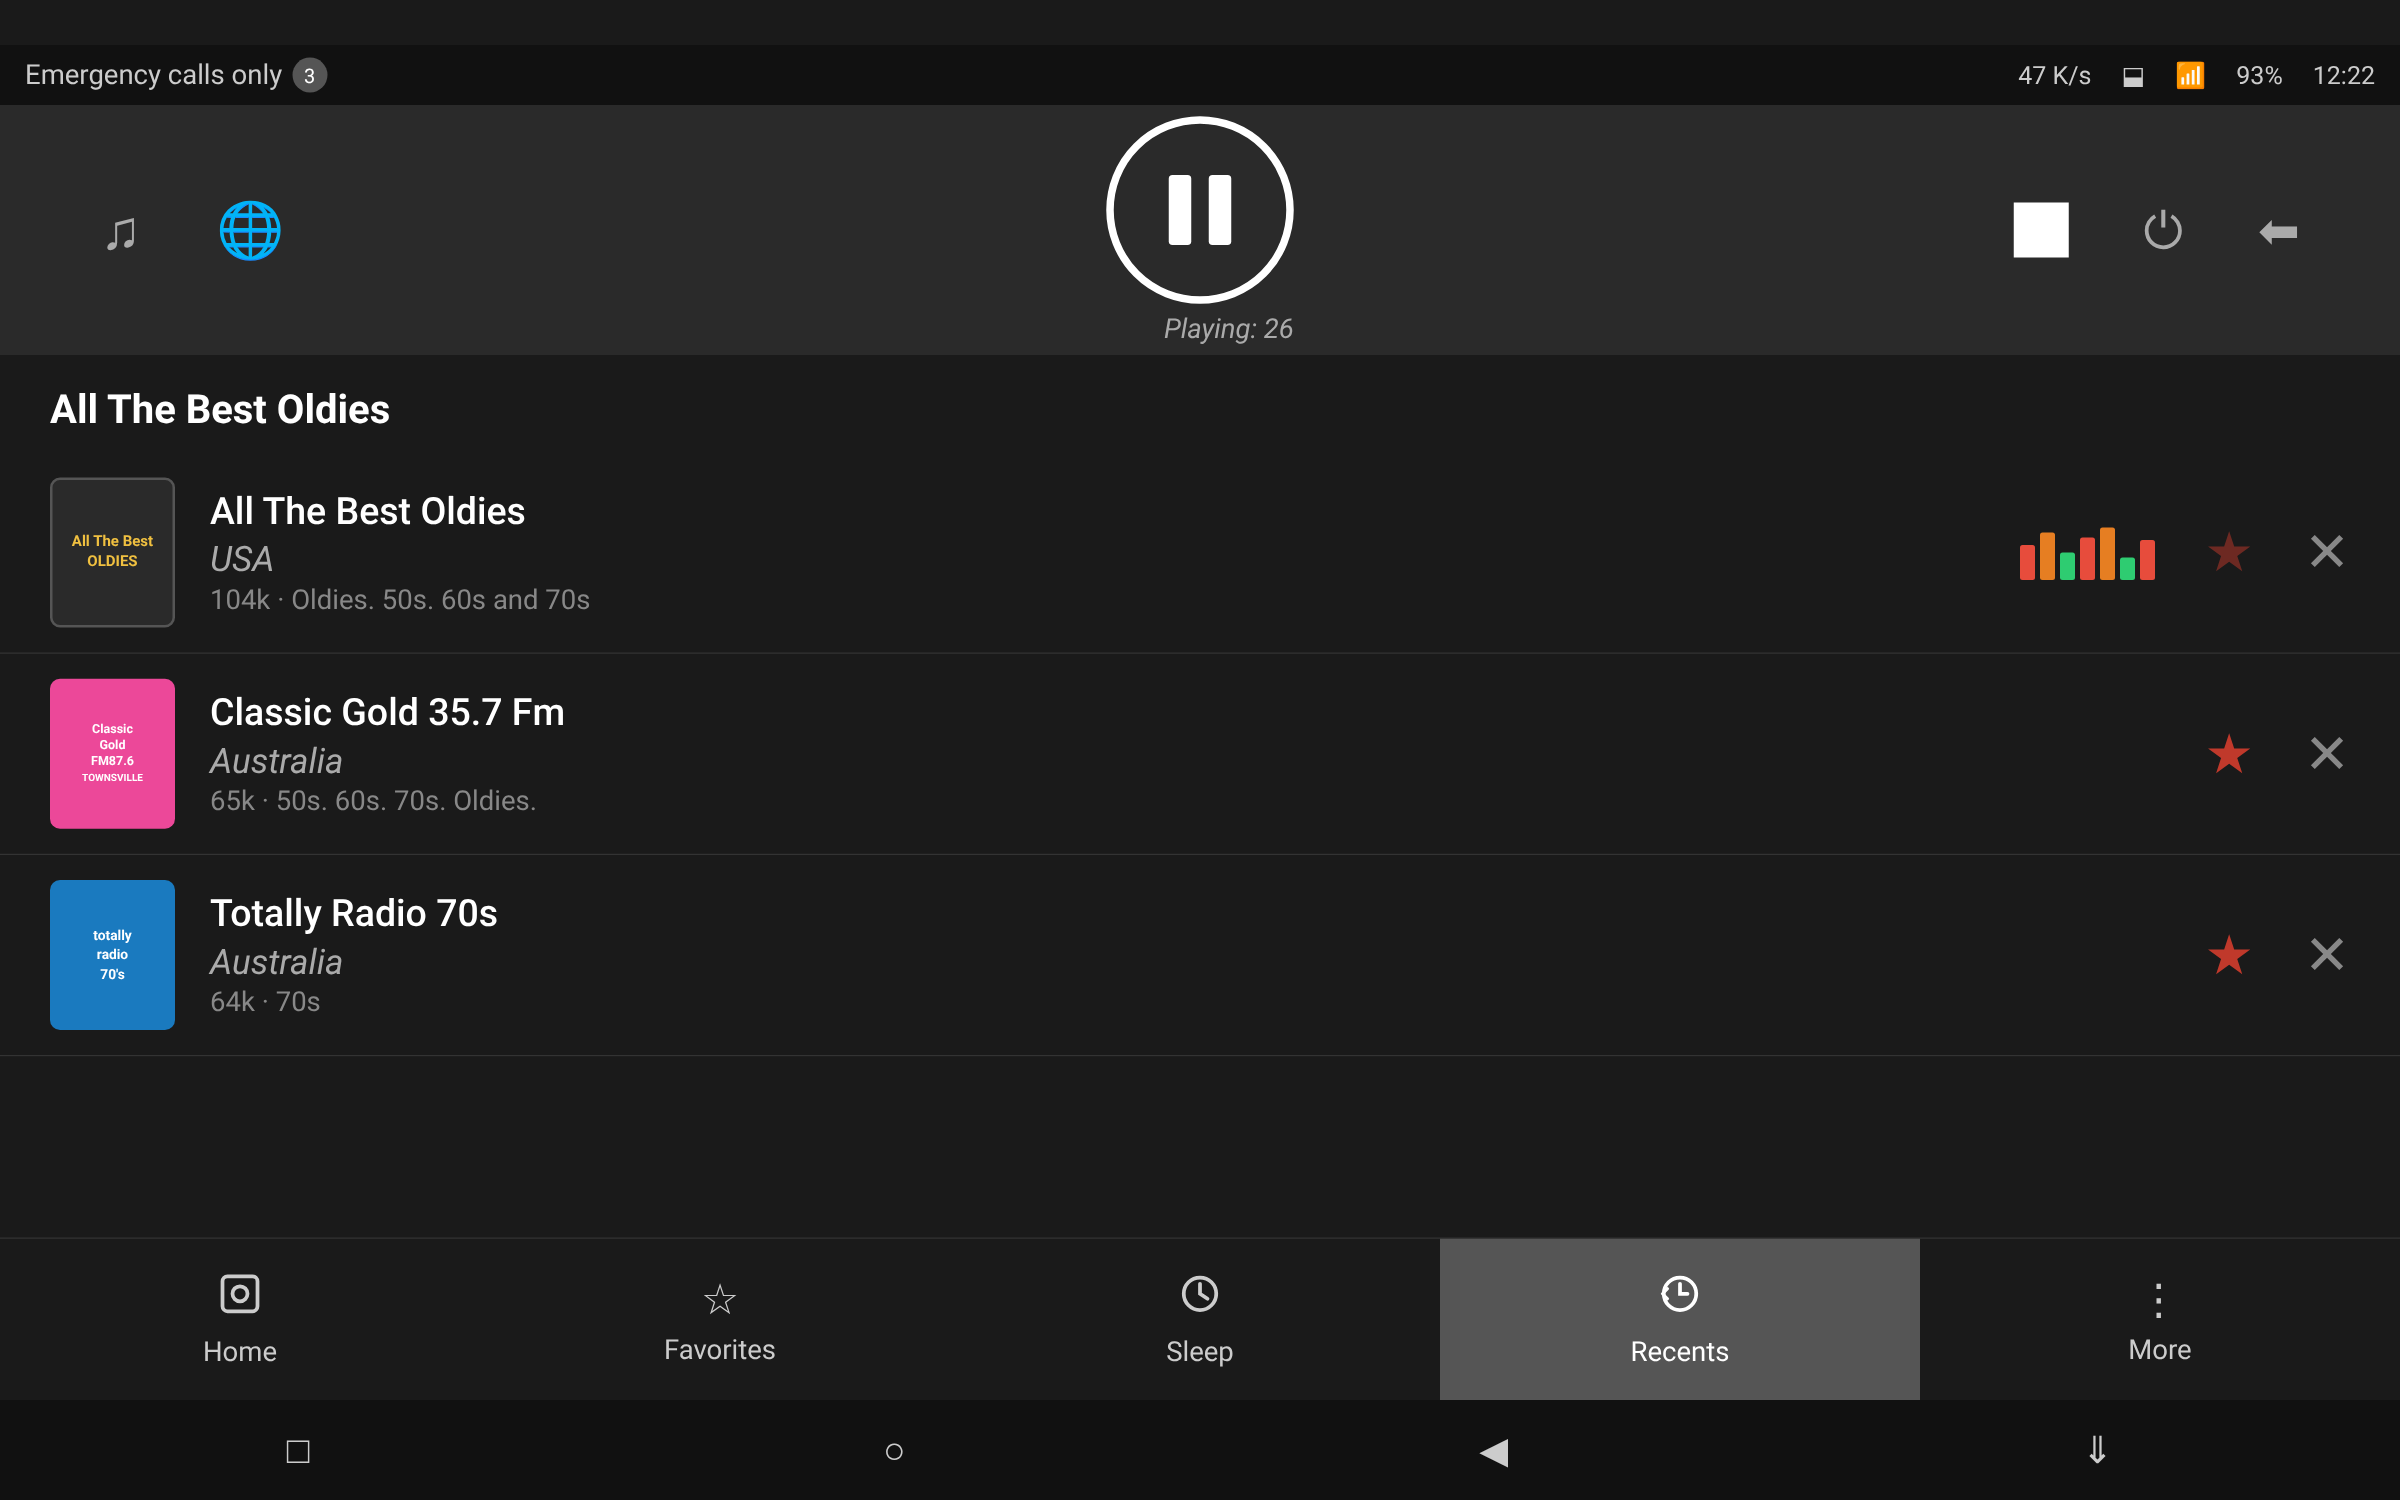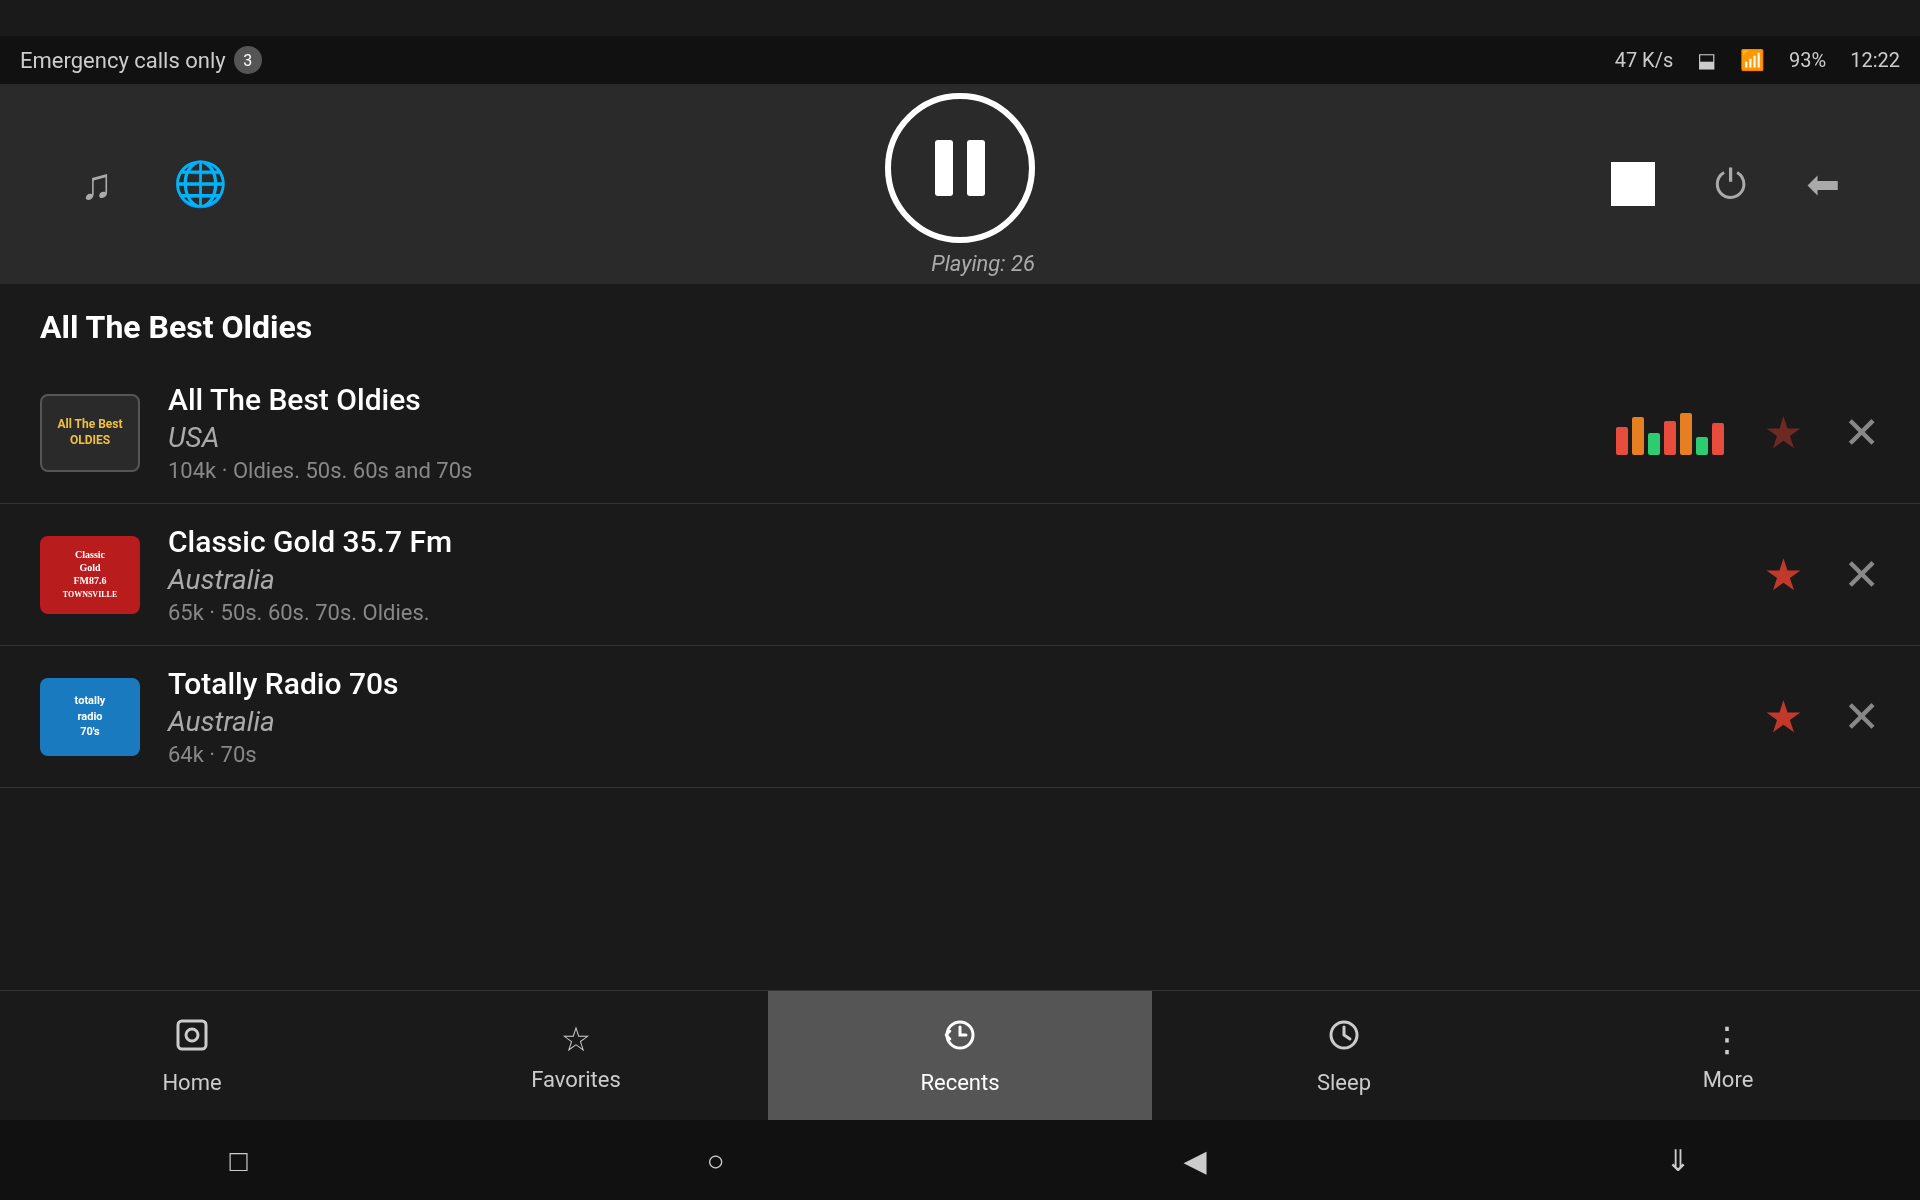--- a/index.html
+++ b/index.html
@@ -132,43 +132,42 @@
     .radio-item {
       display: flex;
       align-items: center;
       padding: 20px 40px;
       border-bottom: 1px solid #333;
       gap: 28px;
       cursor: pointer;
     }
     .station-logo {
       width: 100px;
-      height: 78px;
+      height: 120px;
       border-radius: 8px;
       flex-shrink: 0;
       display: flex;
       align-items: center;
       justify-content: center;
       font-weight: bold;
       font-size: 11px;
       text-align: center;
       overflow: hidden;
     }
     .logo-oldies {
       background: #2a2a2a;
       border: 2px solid #555;
       color: #f0c040;
       font-size: 9px;
       line-height: 1.2;
     }
     .logo-classic {
-      background: #b91c1c;
+      background: #ec4899;
       color: #fff;
       font-size: 9px;
-      font-family: Liberation Serif, serif;
     }
     .logo-totally {
       background: #1a7abf;
       color: #fff;
       font-size: 9px;
     }
     .station-info {
       flex: 1;
     }
     .station-name {
@@ -397,42 +396,42 @@
       </svg>
     </span>
     <span class="nav-label">Home</span>
   </div>
 
   <div class="nav-item">
     <span class="nav-icon" style="font-size:34px;color:#ccc;">☆</span>
     <span class="nav-label">Favorites</span>
   </div>
 
+  <div class="nav-item">
+    <span class="nav-icon">
+      <svg width="36" height="36" viewBox="0 0 36 36" fill="none">
+        <circle cx="18" cy="18" r="13" stroke="#ccc" stroke-width="3" fill="none"></circle>
+        <path d="M18 10 L18 18 L24 22" stroke="#ccc" stroke-width="3" stroke-linecap="round"></path>
+      </svg>
+    </span>
+    <span class="nav-label">Sleep</span>
+  </div>
+
   <div class="nav-item active">
     <span class="nav-icon">
       <svg width="36" height="36" viewBox="0 0 36 36" fill="none">
         <circle cx="18" cy="18" r="13" stroke="#fff" stroke-width="3" fill="none"></circle>
         <path d="M18 10 L18 18 L24 18" stroke="#fff" stroke-width="3" stroke-linecap="round"></path>
         <path d="M8 14 L4 18 L8 22" stroke="#fff" stroke-width="2.5" stroke-linecap="round" stroke-linejoin="round" fill="none"></path>
       </svg>
     </span>
     <span class="nav-label">Recents</span>
   </div>
 
   <div class="nav-item">
-    <span class="nav-icon">
-      <svg width="36" height="36" viewBox="0 0 36 36" fill="none">
-        <circle cx="18" cy="18" r="13" stroke="#ccc" stroke-width="3" fill="none"></circle>
-        <path d="M18 10 L18 18 L24 22" stroke="#ccc" stroke-width="3" stroke-linecap="round"></path>
-      </svg>
-    </span>
-    <span class="nav-label">Sleep</span>
-  </div>
-
-  <div class="nav-item">
     <span class="nav-icon" style="font-size:34px;color:#ccc;letter-spacing:2px;">⋮</span>
     <span class="nav-label">More</span>
   </div>
 
 </div>
 
 <div class="sys-nav">
   <span class="sys-nav-btn">□</span>
   <span class="sys-nav-btn">○</span>
   <span class="sys-nav-btn">◀</span>

